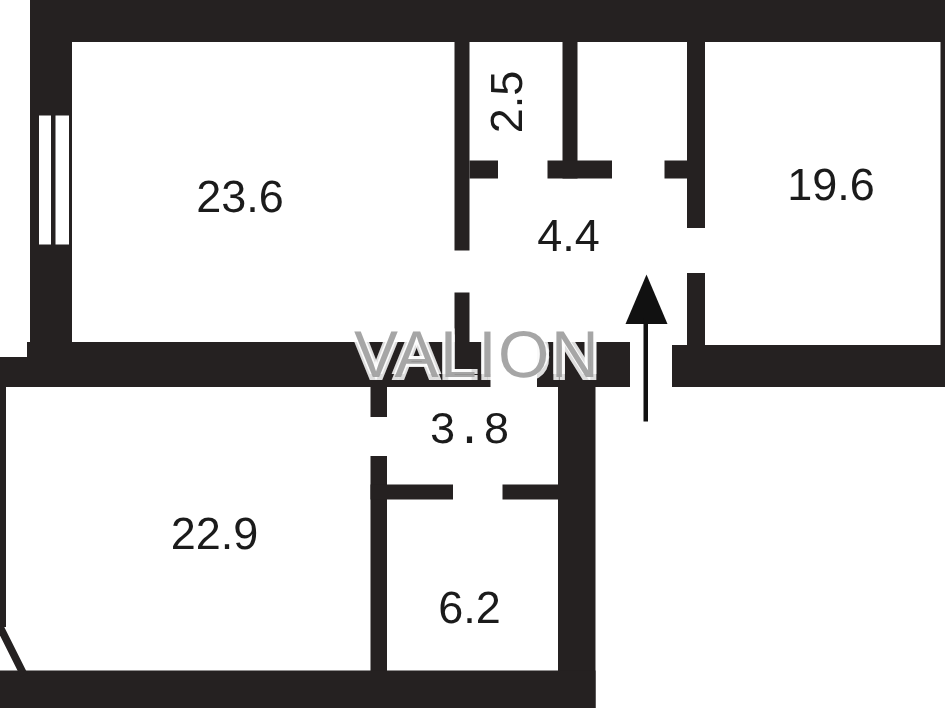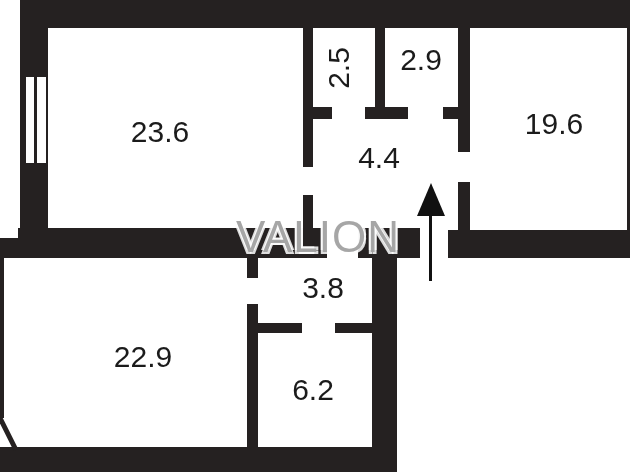--- a/index.html
+++ b/index.html
@@ -88,26 +88,25 @@
   <div class="w" style="left:372px;top:258px;width:25px;height:214px;"></div>
   <div class="w" style="left:0;top:447px;width:397px;height:25px;"></div>
   <div class="w" style="left:0;top:258px;width:4px;height:160px;"></div>
 
   <svg class="chamfer" width="22" height="38">
     <line x1="0" y1="4" x2="16" y2="36" stroke="#252121" stroke-width="5"></line>
   </svg>
 
   <div class="room-label" style="left:160px;top:132px;">23.6</div>
   <div class="room-label vert" style="left:339px;top:68px;">2.5</div>
-  <div class="room-label" style="left:421px;top:60px;">2.9</div>
   <div class="room-label" style="left:554px;top:124px;">19.6</div>
   <div class="room-label" style="left:379px;top:158px;">4.4</div>
-  <div class="room-label" style="left:323px;top:288px;">3.8</div>
+  <div class="room-label" style="left:313px;top:288px;font-family:Liberation Mono, monospace;">3.8</div>
   <div class="room-label" style="left:143px;top:357px;">22.9</div>
-  <div class="room-label" style="left:313px;top:390px;">6.2</div>
+  <div class="room-label" style="left:313px;top:406px;">6.2</div>
 
   <div>
     <div class="arrow-head"></div>
     <div class="arrow-shaft"></div>
   </div>
 
   <div class="watermark">VALION</div>
 
 </div>
 

